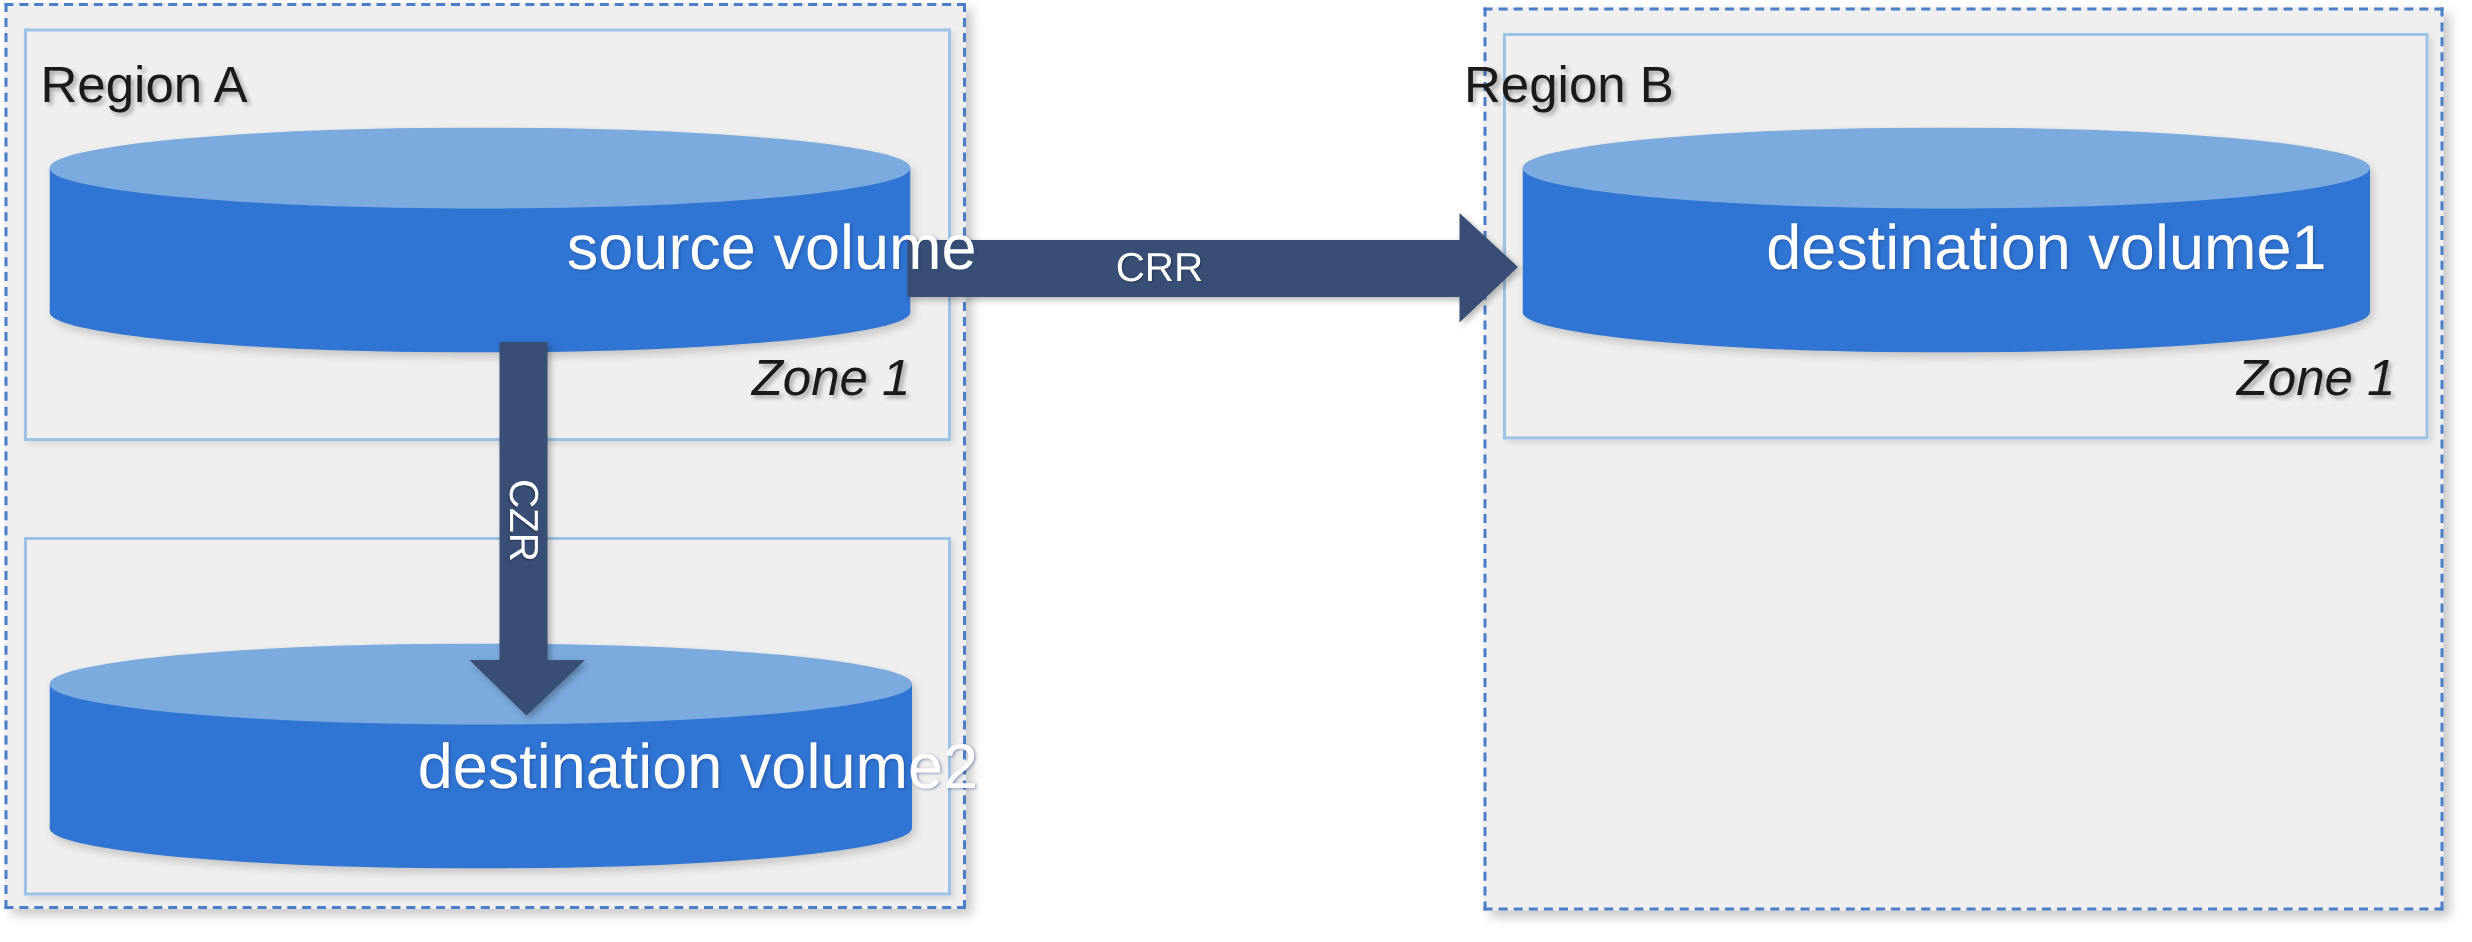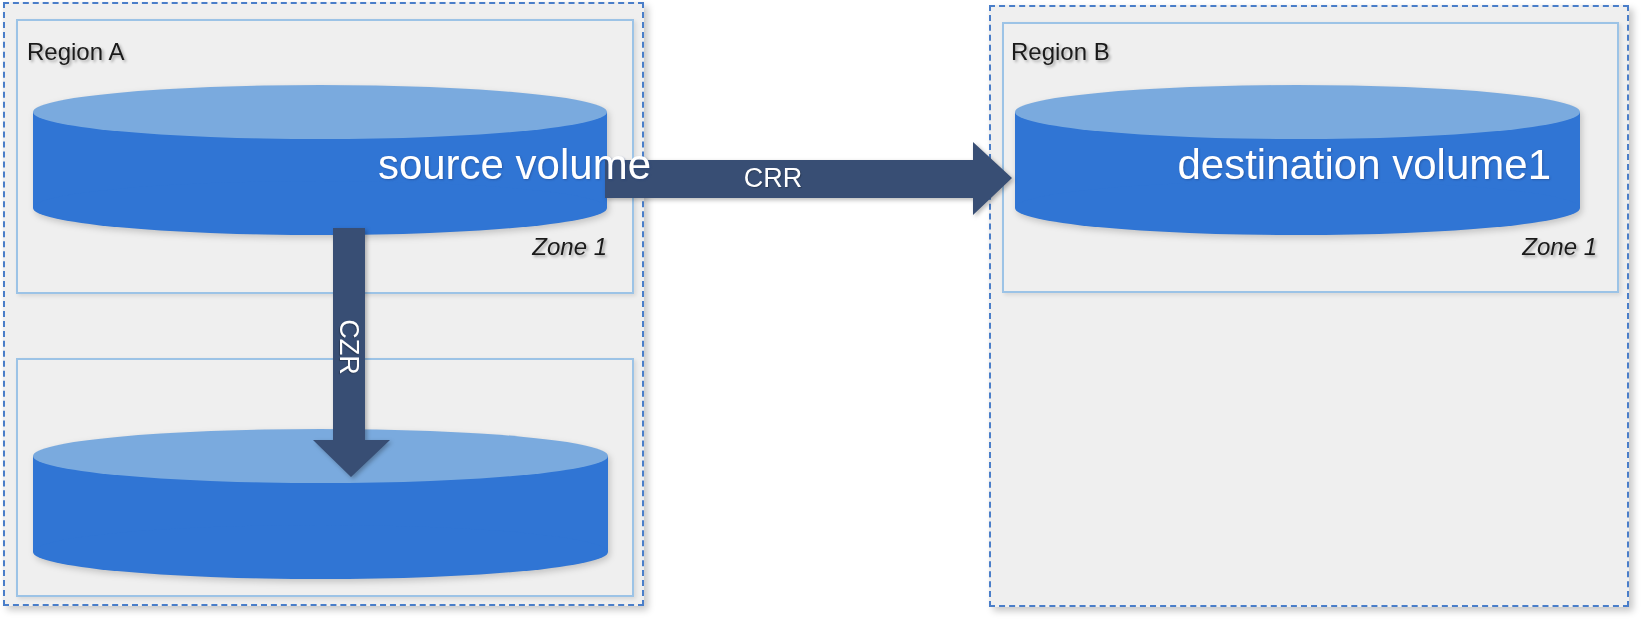--- a/index.html
+++ b/index.html
@@ -10,24 +10,24 @@
           box-shadow:4px 4px 7px rgba(0,0,0,0.22);}
   .region-a{left:3px;top:2px;width:637px;height:600px;}
   .region-b{left:989px;top:5px;width:636px;height:598px;}
 
   .zone{position:absolute;border:2px solid #9cc3e6;background:transparent;
         box-shadow:2px 2px 4px rgba(0,0,0,0.10);}
   .zone-a1{left:16px;top:19px;width:614px;height:271px;}
   .zone-a2{left:16px;top:358px;width:614px;height:235px;}
   .zone-b1{left:1002px;top:22px;width:613px;height:267px;}
 
-  .lbl{position:absolute;font-size:24px;color:#1a1a1a;
+  .lbl{position:absolute;font-size:34px;color:#1a1a1a;
        text-shadow:2px 2px 3px rgba(0,0,0,0.30);white-space:nowrap;}
   .lbl-region-a{left:27px;top:38px;}
-  .lbl-region-b{left:1011px;top:38px;}
+  .lbl-region-b{left:976px;top:38px;}
   .lbl-zone{width:200px;text-align:right;font-style:italic;}
   .lbl-zone-a1{left:407px;top:233px;}
   .lbl-zone-a2{left:413px;top:380px;}
   .lbl-zone-b1{left:1397px;top:233px;}
 
   .cyl{position:absolute;}
   .cyl svg{display:block;filter:drop-shadow(2px 3px 3px rgba(0,0,0,0.18));}
   .cyl-source{left:33px;top:85px;}
   .cyl-dest2{left:33px;top:429px;}
   .cyl-dest1{left:1015px;top:85px;}
@@ -92,15 +92,16 @@
 
   <div class="arrow-label arrow-label-crr">CRR</div>
   <div class="arrow-label arrow-label-czr">CZR</div>
 
   <div class="lbl lbl-region-a">Region A</div>
   <div class="lbl lbl-region-b">Region B</div>
   <div class="lbl lbl-zone lbl-zone-a1">Zone 1</div>
   <div class="lbl lbl-zone lbl-zone-b1">Zone 1</div>
 
   <div class="cyl-label cyl-label-source">source volume</div>
+  <div class="cyl-label cyl-label-dest2">destination volume2</div>
   <div class="cyl-label cyl-label-dest1">destination volume1</div>
 
 </div>
 
 </body></html>

